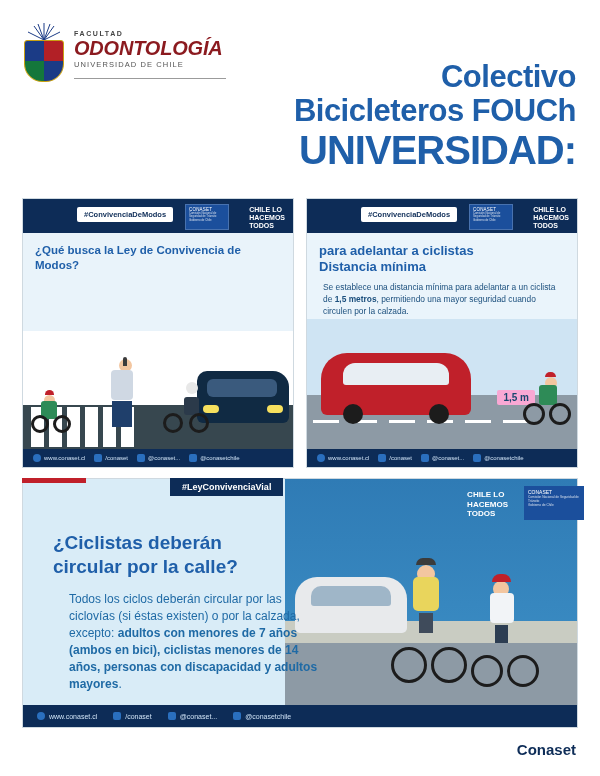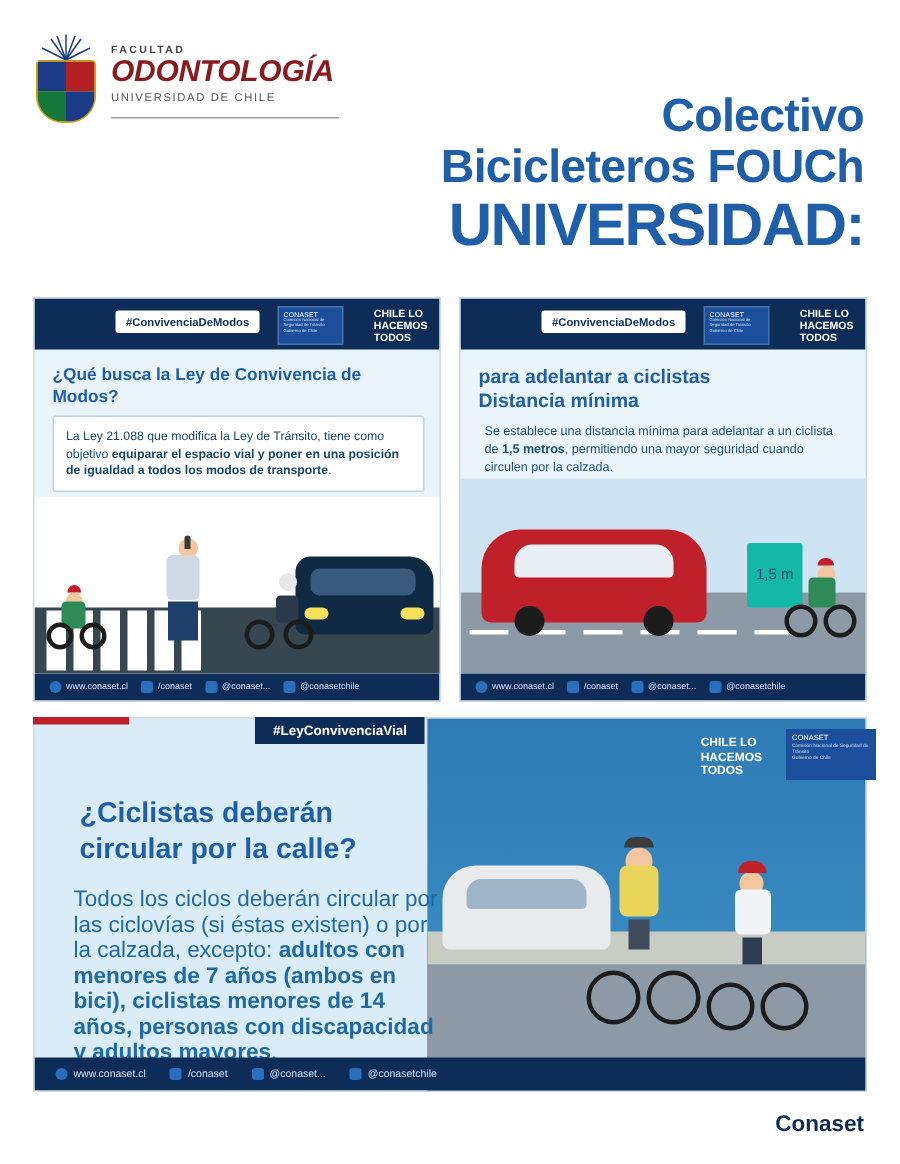--- a/index.html
+++ b/index.html
@@ -99,36 +99,36 @@
   .head { border-radius:50%; }
 
   
   #scene2 { left:0; bottom:18px; width:272px; height:130px; background:#cfe4f3; }
   .road2 { position:absolute; left:0; bottom:0; width:100%; height:54px; background:#8d9aa5; }
   .road2-line { position:absolute; bottom:26px; height:3px; background:#fff; }
   .redcar { position:absolute; left:14px; bottom:34px; width:150px; height:62px; background:#c0202a; border-radius:26px 26px 6px 6px; }
   .redcar .win { position:absolute; left:22px; top:10px; width:106px; height:22px; background:#e8eef3; border-radius:12px 12px 3px 3px;}
   .redcar .wheel { position:absolute; bottom:-9px; width:20px; height:20px; border-radius:50%; background:#1c1c1c; }
   .distlabel {
-    position:absolute; right:44px; bottom:44px; background:#14b8a6; color:#17466e;
-    font-size:10px; font-weight:normal; padding:16px 6px; border-radius:2px;
+    position:absolute; right:44px; bottom:44px; background:#f9a8d4; color:#17466e;
+    font-size:10px; font-weight:bold; padding:2px 6px; border-radius:2px;
   }
 
   
   #scene3 { right:0; top:0; width:292px; height:250px; background:#2f7bb5; }
   .s3-sky { position:absolute; inset:0; background:linear-gradient(#2f7bb5,#3f93c9); }
   .s3-road { position:absolute; left:0; bottom:0; width:100%; height:86px; background:#8d9aa5; }
   .s3-side { position:absolute; left:0; bottom:86px; width:100%; height:22px; background:#c9ccc2; }
   .s3-car { position:absolute; left:10px; bottom:96px; width:112px; height:56px; background:#e8eaec; border-radius:22px 22px 5px 5px; }
   .s3-car .w { position:absolute; left:16px; top:9px; width:80px; height:20px; background:#9fb6c8; border-radius:10px 10px 3px 3px;}
   .wheel-o { position:absolute; border:3px solid #1c1c1c; border-radius:50%; background:transparent; }
 
   
   #p3-title { left:30px; top:52px; width:240px; font-size:19px; line-height:24px; color:#1f5fa9; font-weight:bold; }
-  #p3-body { left:26px; top:112px; width:250px; font-size:15px; line-height:17px; color:#1f6aa5; }
+  #p3-body { left:46px; top:112px; width:250px; font-size:12px; line-height:17px; color:#1f6aa5; }
   #p3-body b { color:#1f6aa5; }
 
   .red-strip { position:absolute; left:22px; top:478px; width:64px; height:5px; background:#c0202a; }
   .p3-hash {
     position:absolute; left:170px; top:478px; background:#0d2c57; color:#fff;
     font-size:9px; font-weight:bold; padding:4px 12px;
   }
   .p3-chile {
     position:absolute; right:92px; top:490px; color:#fff; font-size:8px; font-weight:bold; line-height:9.5px;
   }
@@ -189,23 +189,20 @@
       <div class="cl-sub">Gobierno de Chile</div>
     </div>
     <div class="chile-lo">
       <div>CHILE LO</div>
       <div>HACEMOS</div>
       <div>TODOS</div>
     </div>
 
     <div class="p-title" style="left:12px; top:44px; width:246px; font-size:11.5px; line-height:15px;">¿Qué busca la Ley de Convivencia de Modos?</div>
 
-    <div class="callout" style="left:12px; top:78px; width:248px;">
-      <span>La Ley 21.088 que modifica la Ley de Tránsito, tiene como objetivo </span><b>equiparar el espacio vial y poner en una posición de igualdad a todos los modos de transporte</b><span>.</span>
-    </div>
 
     <div class="scene" id="scene1">
       <div class="road1"></div>
       <div class="zebra" style="left:8px"></div>
       <div class="zebra" style="left:26px"></div>
       <div class="zebra" style="left:44px"></div>
       <div class="zebra" style="left:62px"></div>
       <div class="zebra" style="left:80px"></div>
       <div class="zebra" style="left:98px"></div>
 

